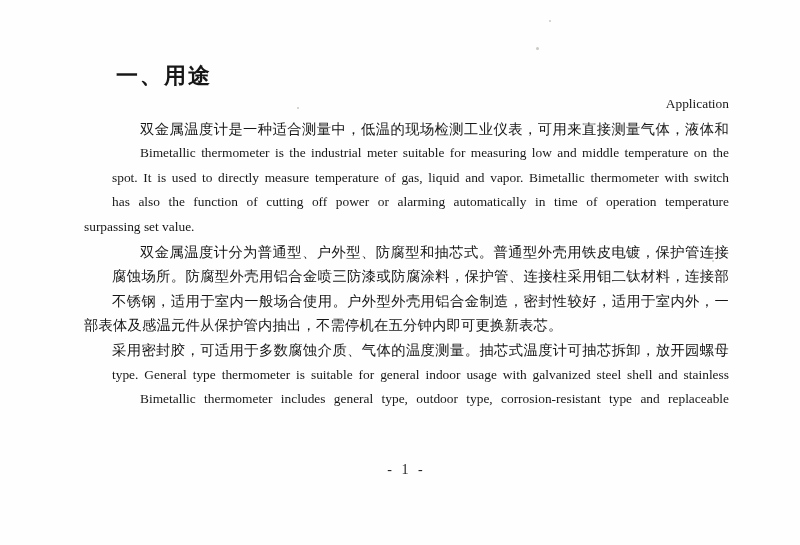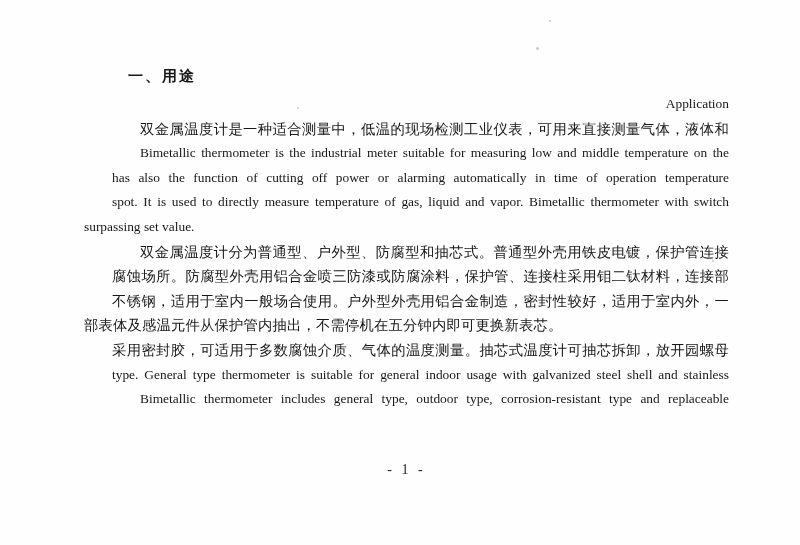--- a/index.html
+++ b/index.html
@@ -16,23 +16,23 @@
     overflow:hidden;
   }
   .content{
     position:absolute;
     left:84px;top:64px;
     width:645px;
   }
   .section-title{
     font-family:"Liberation Sans", sans-serif;
     font-weight:700;
-    font-size:15px;
+    font-size:22px;
     letter-spacing:2px;
-    margin-left:44px;
+    margin-left:32px;
     height:28px;
     line-height:24px;
   }
   .line{
     display:block;
     height:24.6px;
     line-height:24.6px;
     overflow:hidden;
     white-space:normal;
   }
@@ -76,22 +76,22 @@
     <div class="section-title">一、用途</div>
 
     <div class="line en ind">Application</div>
 
     <div>
       <div class="line zh ind j">双金属温度计是一种适合测量中，低温的现场检测工业仪表，可用来直接测量气体，液体和蒸气</div>
     </div>
 
     <div>
       <div class="line en ind j">Bimetallic thermometer is the industrial meter suitable for measuring low and middle temperature on the</div>
+      <div class="line en j">spot. It is used to directly measure temperature of gas, liquid and vapor. Bimetallic thermometer with switch</div>
       <div class="line en j">has also the function of cutting off power or alarming automatically in time of operation temperature</div>
-      <div class="line en j">spot. It is used to directly measure temperature of gas, liquid and vapor. Bimetallic thermometer with switch</div>
       <div class="line en">surpassing set value.</div>
     </div>
 
     <div>
       <div class="line zh ind j">双金属温度计分为普通型、户外型、防腐型和抽芯式。普通型外壳用铁皮电镀，保护管连接柱用</div>
       <div class="line zh j">腐蚀场所。防腐型外壳用铝合金喷三防漆或防腐涂料，保护管、连接柱采用钼二钛材料，连接部位均</div>
       <div class="line zh j">不锈钢，适用于室内一般场合使用。户外型外壳用铝合金制造，密封性较好，适用于室内外，一般耐</div>
       <div class="line zh">部表体及感温元件从保护管内抽出，不需停机在五分钟内即可更换新表芯。</div>
       <div class="line zh j">采用密封胶，可适用于多数腐蚀介质、气体的温度测量。抽芯式温度计可抽芯拆卸，放开园螺母将上</div>
     </div>

